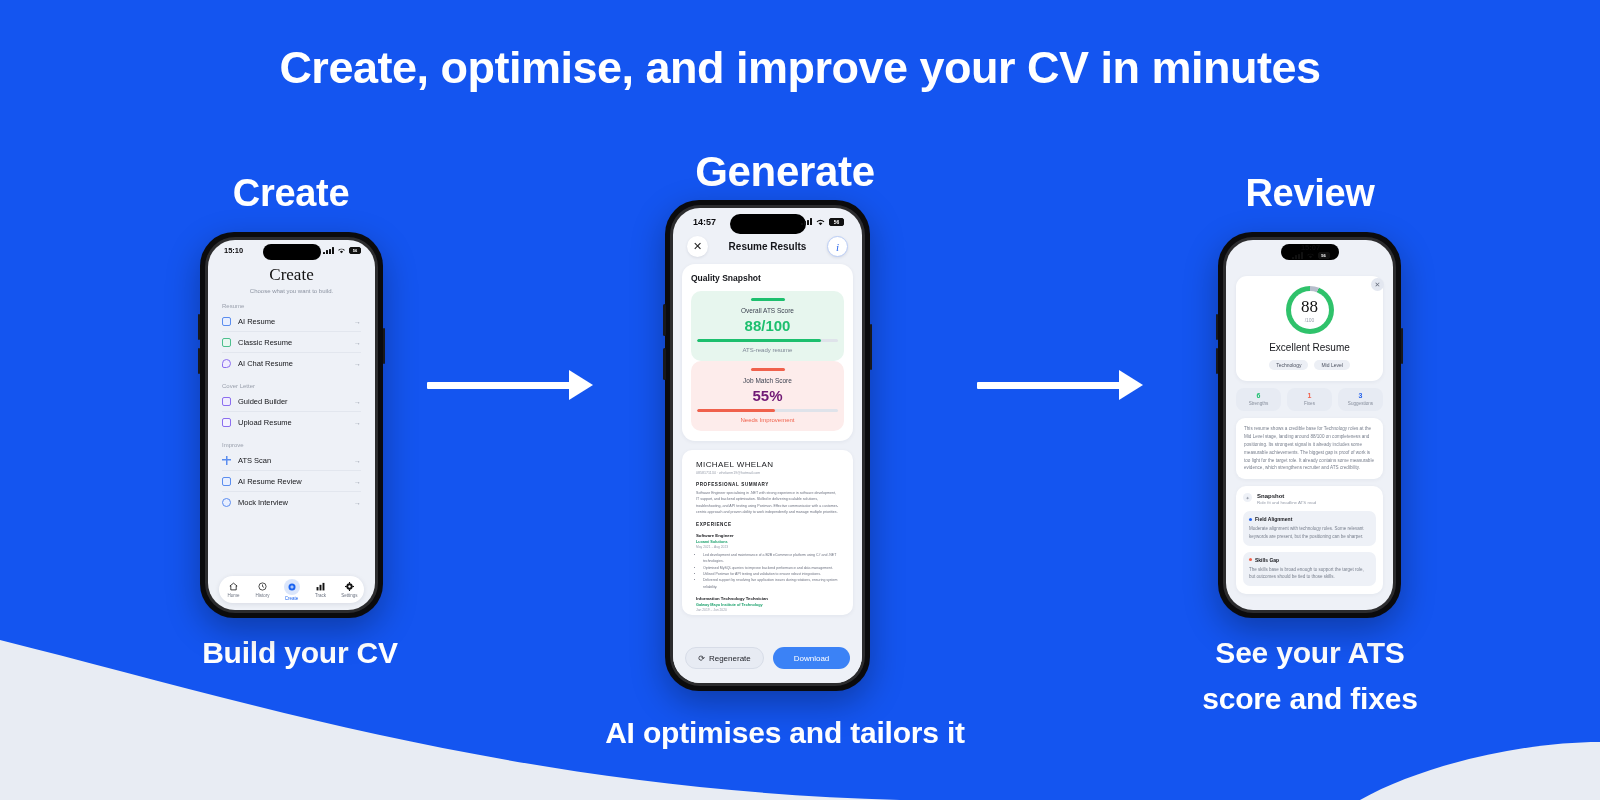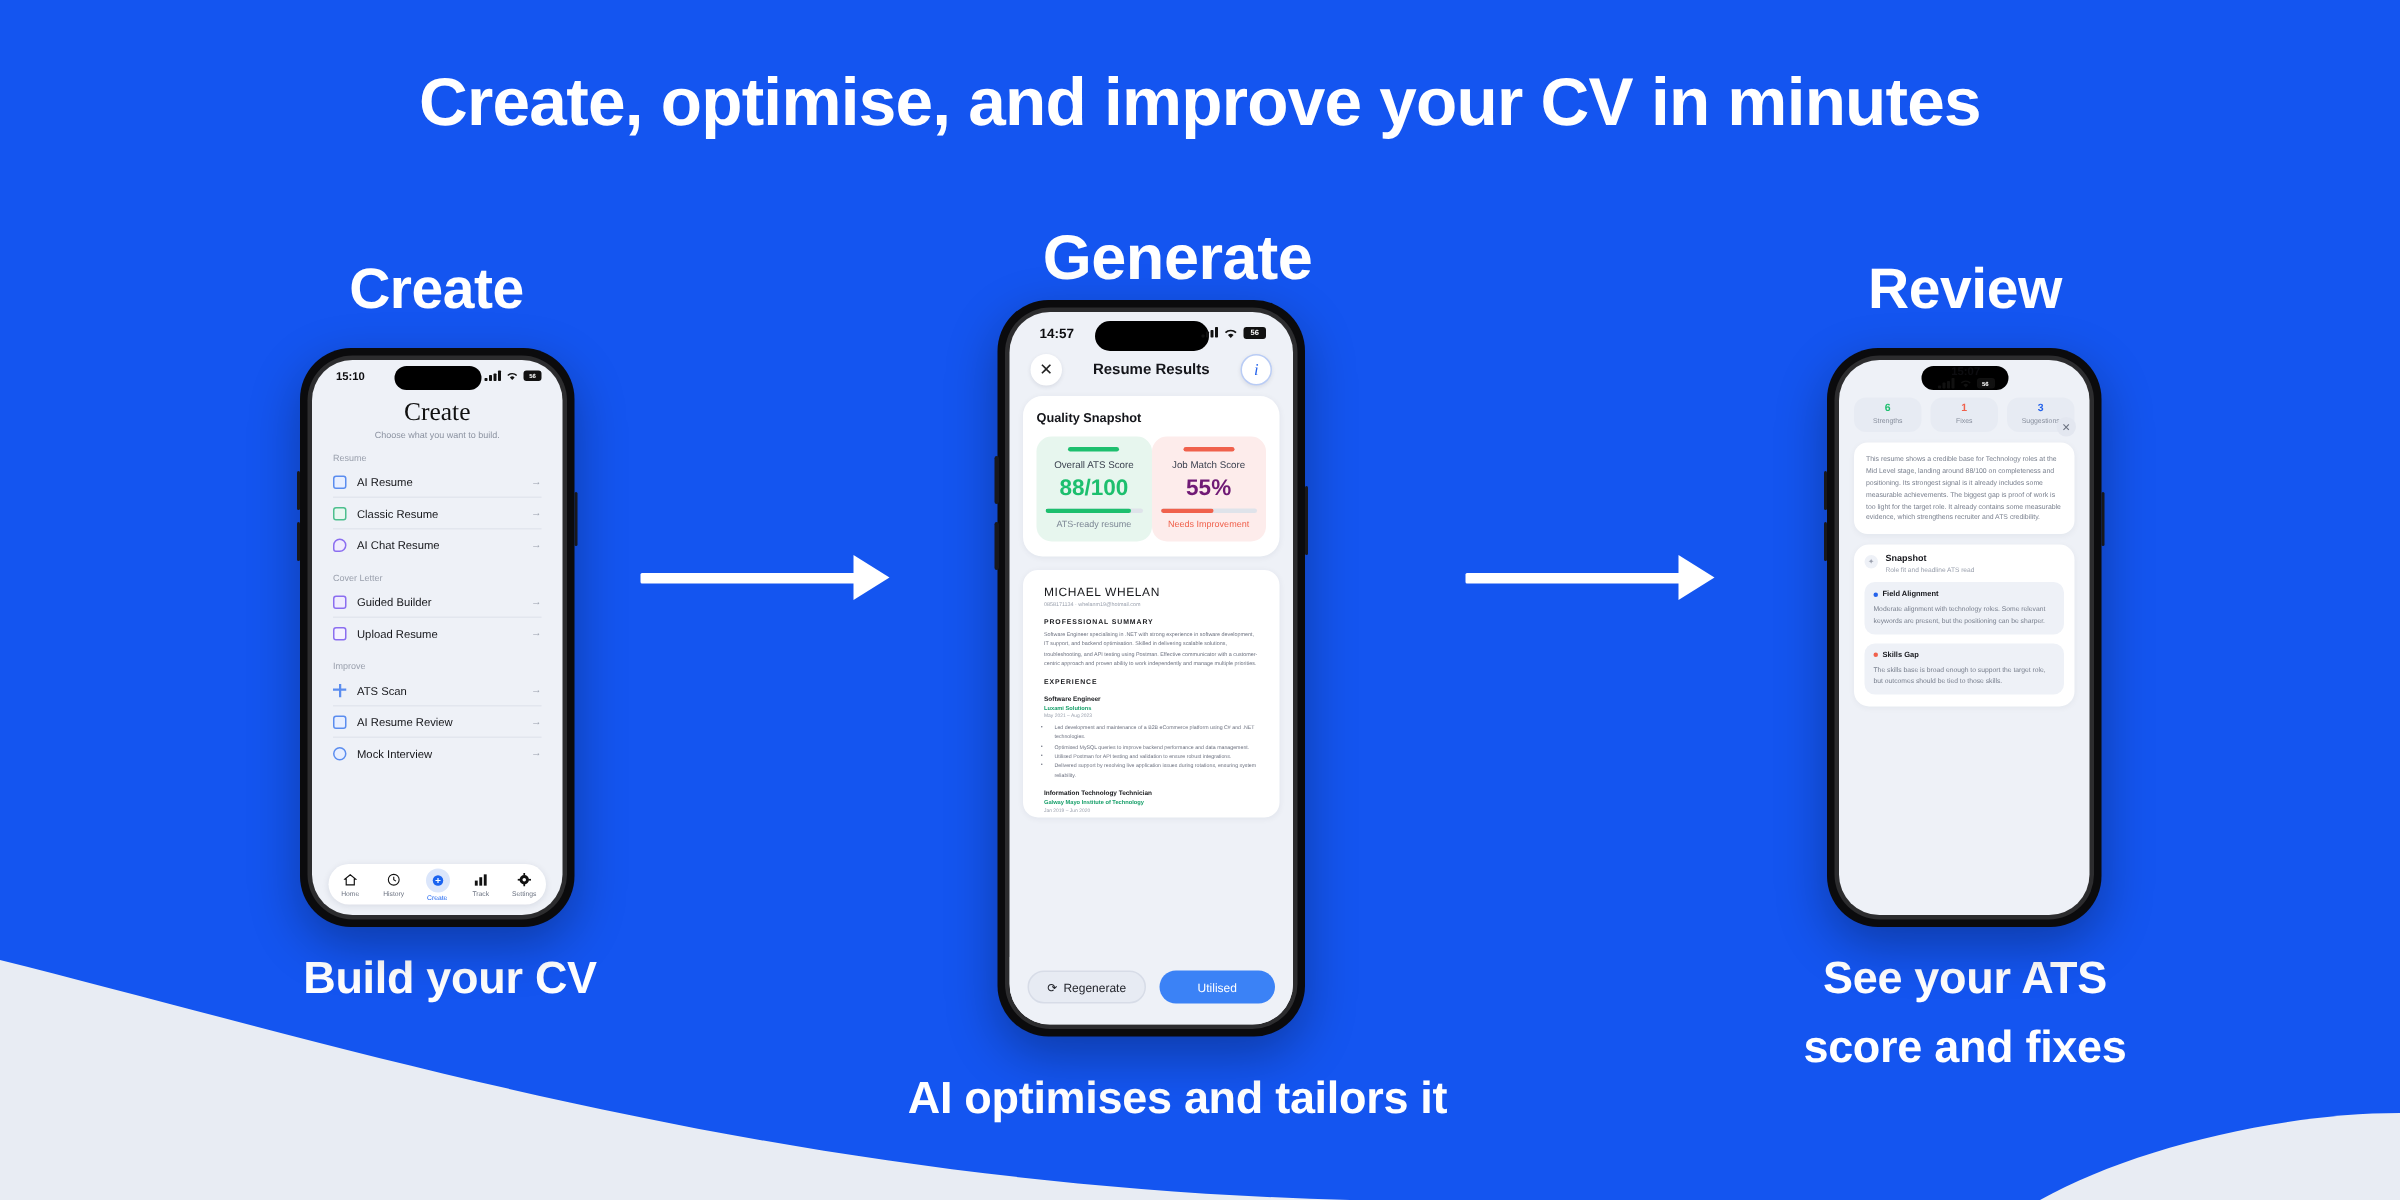--- a/index.html
+++ b/index.html
@@ -164,21 +164,21 @@
     box-shadow: 0 1px 3px rgba(20,30,60,.10);
     font-size: 11px; color: #222;
   }
   #p2 .nav .ttl { font-size: 10px; font-weight: 600; color: #14151a; }
   #p2 .card {
     background: #fff; border-radius: 13px;
     margin: 0 9px; padding: 9px 9px 10px;
     box-shadow: 0 1px 4px rgba(20,30,60,.06);
   }
   #p2 .card h4 { font-size: 8.5px; color: #14151a; font-weight: 600; }
-  #p2 .metrics { display: flex; gap: 0; margin-top: 8px; }
+  #p2 .metrics { display: flex; gap: 0; margin-top: 8px; flex-direction: column; }
   #p2 .metric {
     flex: 1; border-radius: 10px; padding: 7px 6px 8px; text-align: center;
   }
   #p2 .metric .cap { height: 3px; width: 34px; border-radius: 2px; margin: 0 auto 6px; }
   #p2 .metric .mlabel { font-size: 6.5px; color: #3d4351; }
   #p2 .metric .mval { font-size: 15px; font-weight: 600; margin: 3px 0 5px; }
   #p2 .metric .track { height: 3px; border-radius: 2px; background: #dfe3ea; overflow: hidden; }
   #p2 .metric .fill { height: 3px; border-radius: 2px; }
   #p2 .metric .note { font-size: 6px; margin-top: 5px; }
   #p2 .details {
@@ -519,21 +519,21 @@
           </ul>
         </div>
       </div>
 
       <div class="actions">
         <div class="btn ghost">
           <span>⟳</span>
           <span>Regenerate</span>
         </div>
         <div class="btn primary">
-          <span>Utilised</span>
+          <span>Download</span>
         </div>
       </div>
     </div>
   </div>
 </div>
 
 <div class="phone" id="phone3">
   <div class="sidebtn" style="left:-2px; top:82px; width:2px; height:26px;"></div>
   <div class="sidebtn" style="left:-2px; top:116px; width:2px; height:26px;"></div>
   <div class="sidebtn" style="right:-2px; top:96px; width:2px; height:36px;"></div>
@@ -552,20 +552,33 @@
           <svg width="9" height="7" viewBox="0 0 12 9">
               <path d="M6 8.2 3.9 6A3 3 0 0 1 8.1 6Z" fill="#111"></path>
               <path d="M1.6 3.8A6.3 6.3 0 0 1 10.4 3.8l-.9.9a5 5 0 0 0-7 0Z" fill="#111"></path>
             </svg>
           <span class="batt" style="width:12px;height:6.5px;font-size:4px;">56</span>
         </span>
       </div>
 
       <div class="closer">✕</div>
 
+      <div class="card scorecard">
+        <div class="ring">
+          <div class="hole">
+            <div class="num">88</div>
+            <div class="den">/100</div>
+          </div>
+        </div>
+        <div class="verdict">Excellent Resume</div>
+        <div class="chips">
+          <span class="chip">Technology</span>
+          <span class="chip">Mid Level</span>
+        </div>
+      </div>
 
       <div class="stats">
         <div class="stat">
           <div class="sv" style="color:#1dbf6e">6</div>
           <div class="sl">Strengths</div>
         </div>
         <div class="stat">
           <div class="sv" style="color:#f0614c">1</div>
           <div class="sl">Fixes</div>
         </div>

